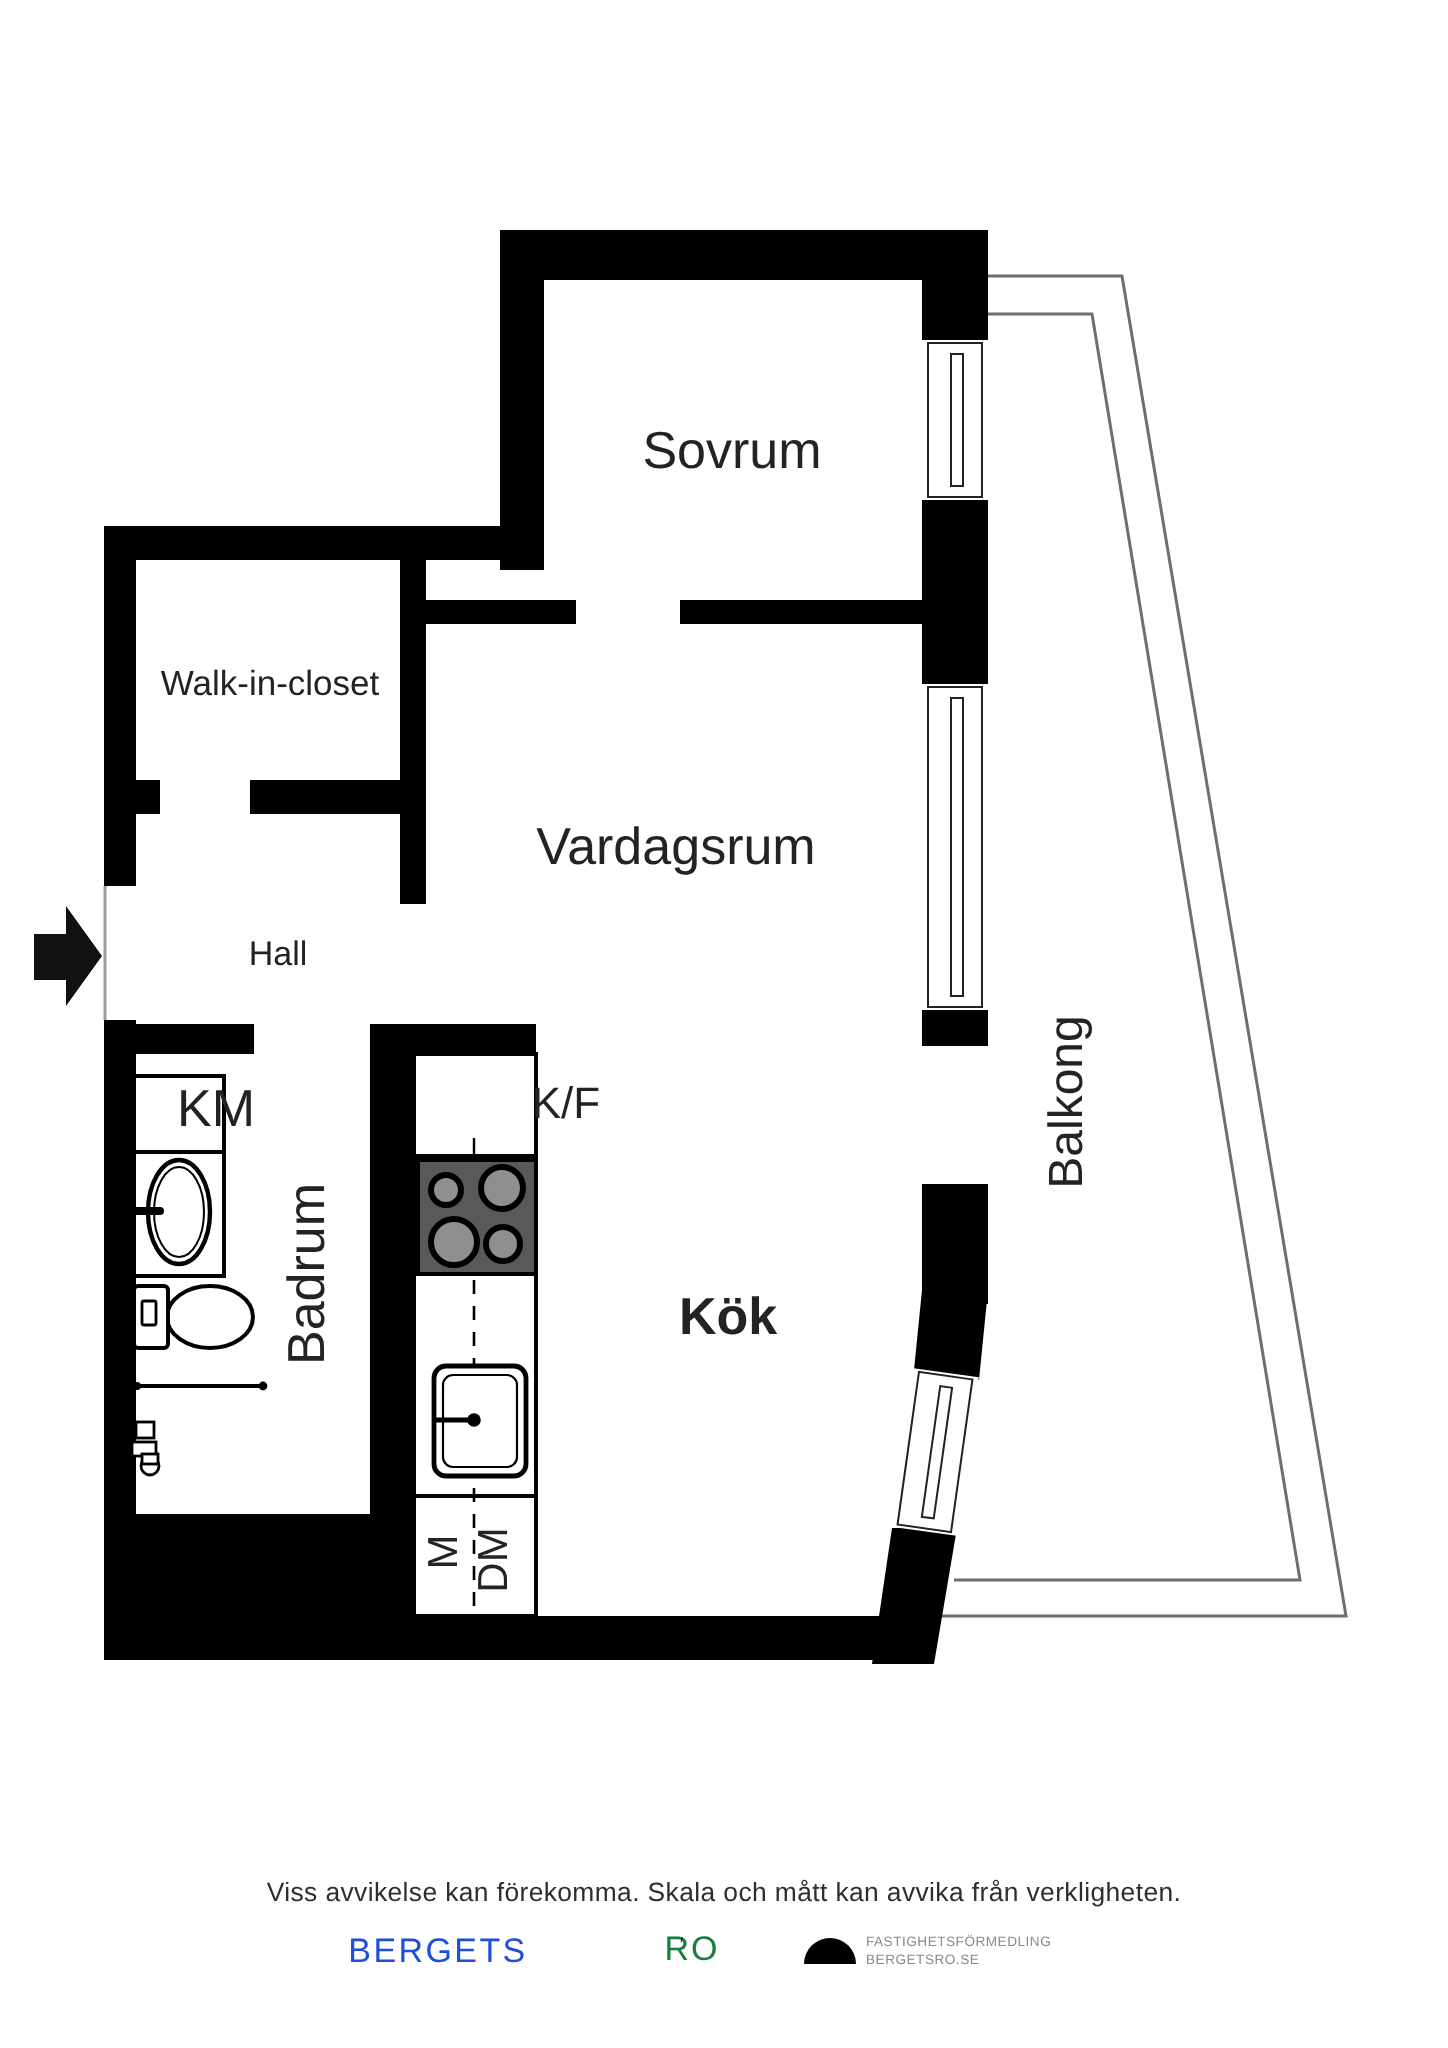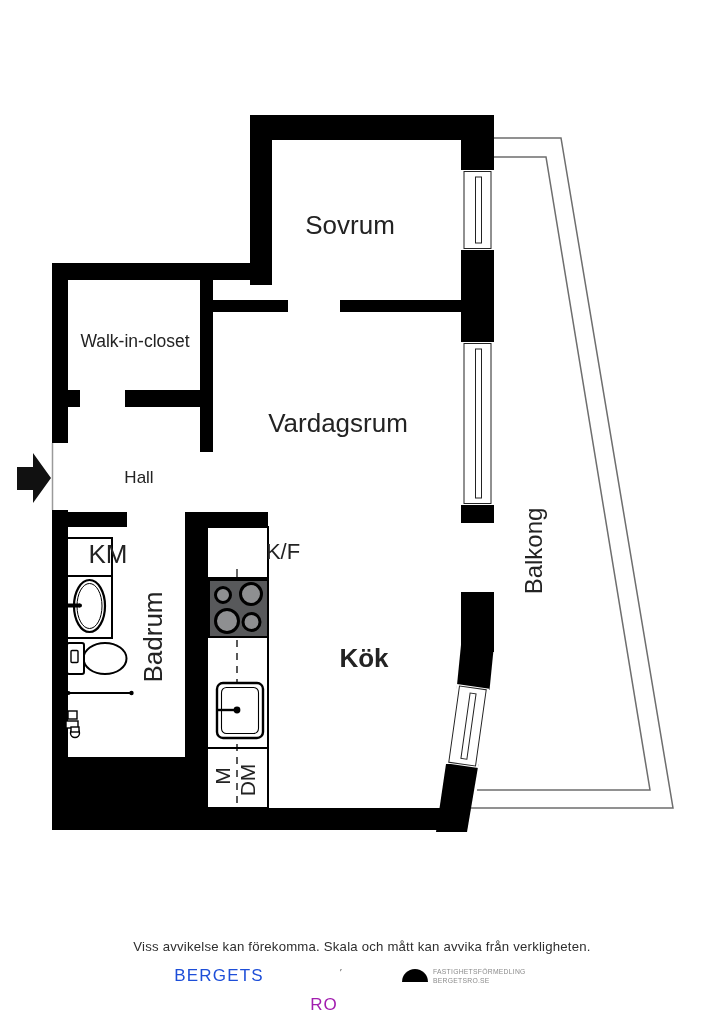--- a/index.html
+++ b/index.html
@@ -16,22 +16,22 @@
   .lbl.rot{transform:translate(-50%,-50%) rotate(-90deg);}
   .footer-disclaimer{
     position:absolute;left:362px;top:946px;transform:translate(-50%,-50%);
     font-size:13.2px;color:#2e2e2e;white-space:nowrap;letter-spacing:0.2px;
   }
   .brand1{
     position:absolute;left:219px;top:976px;transform:translate(-50%,-50%);
     font-size:17px;letter-spacing:1.2px;color:#1d4ed8;
   }
   .brand2{
-    position:absolute;left:324px;top:975px;transform:translate(-50%,-50%);
-    font-size:17px;letter-spacing:1px;color:#a21caf;margin-top:30px;
+    position:absolute;left:346px;top:975px;transform:translate(-50%,-50%);
+    font-size:17px;letter-spacing:1px;color:#15803d;
   }
   .brand-mark{
     position:absolute;left:340px;top:967px;font-size:9px;color:#1c1c1c;
   }
   .logo-half-circle{
     position:absolute;left:402px;top:969px;width:26px;height:13px;
     background:#000;border-radius:13px 13px 0 0;
   }
   .agency{
     position:absolute;left:433px;top:968px;color:#8b8b8b;
@@ -136,21 +136,21 @@
       </g>
       <g fill="#ffffff" stroke="#000000" stroke-width="1.4">
         <rect x="68" y="711" width="9" height="8"></rect>
         <rect x="66" y="721" width="12" height="7"></rect>
         <circle cx="75" cy="733" r="4.5"></circle>
         <rect x="71" y="727" width="8" height="5"></rect>
       </g>
     </g>
   </svg>
 
-  <div class="lbl" style="left:350px;top:225px;font-size:26px;">Sovrum</div>
+  <div class="lbl" style="left:366px;top:225px;font-size:26px;">Sovrum</div>
   <div class="lbl" style="left:135px;top:342px;font-size:17.5px;">Walk-in-closet</div>
   <div class="lbl" style="left:338px;top:423px;font-size:26px;">Vardagsrum</div>
   <div class="lbl" style="left:139px;top:477px;font-size:17px;">Hall</div>
   <div class="lbl" style="left:364px;top:658px;font-size:26px;font-weight:bold;">Kök</div>
   <div class="lbl rot" style="left:534px;top:551px;font-size:24px;">Balkong</div>
   <div class="lbl rot" style="left:153px;top:637px;font-size:26px;">Badrum</div>
 
   <div class="lbl" style="left:108px;top:554px;font-size:26px;">KM</div>
   <div class="lbl" style="left:237px;top:552px;font-size:22px;margin-left:46px;">K/F</div>
   <div class="lbl rot" style="left:222px;top:776px;font-size:21px;">M</div>

